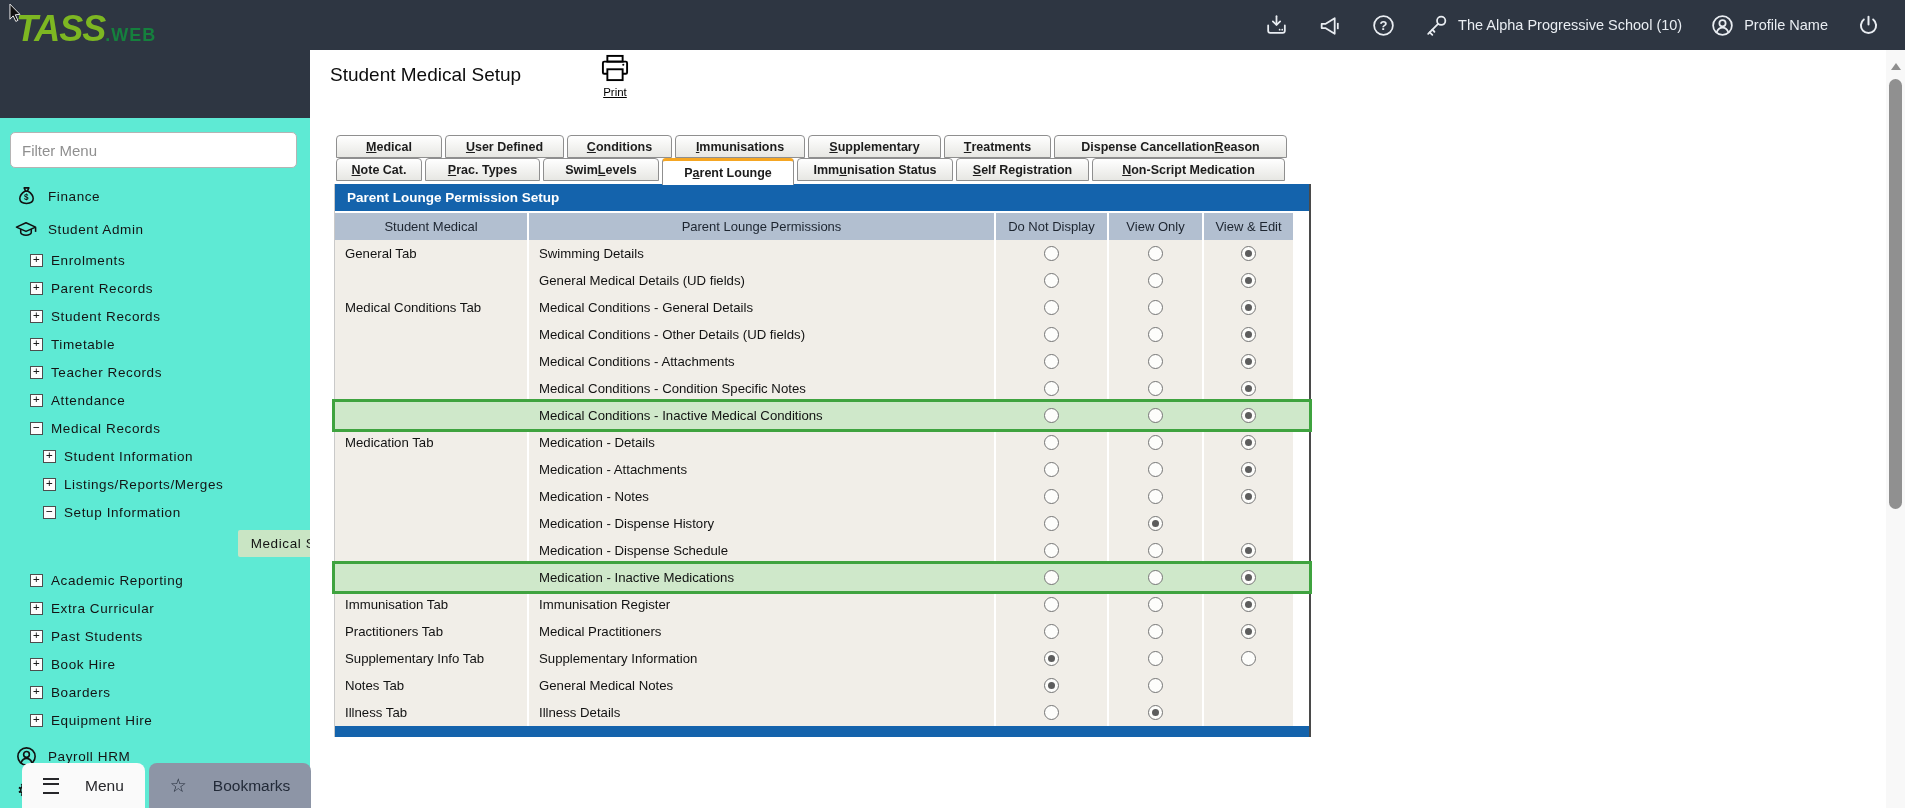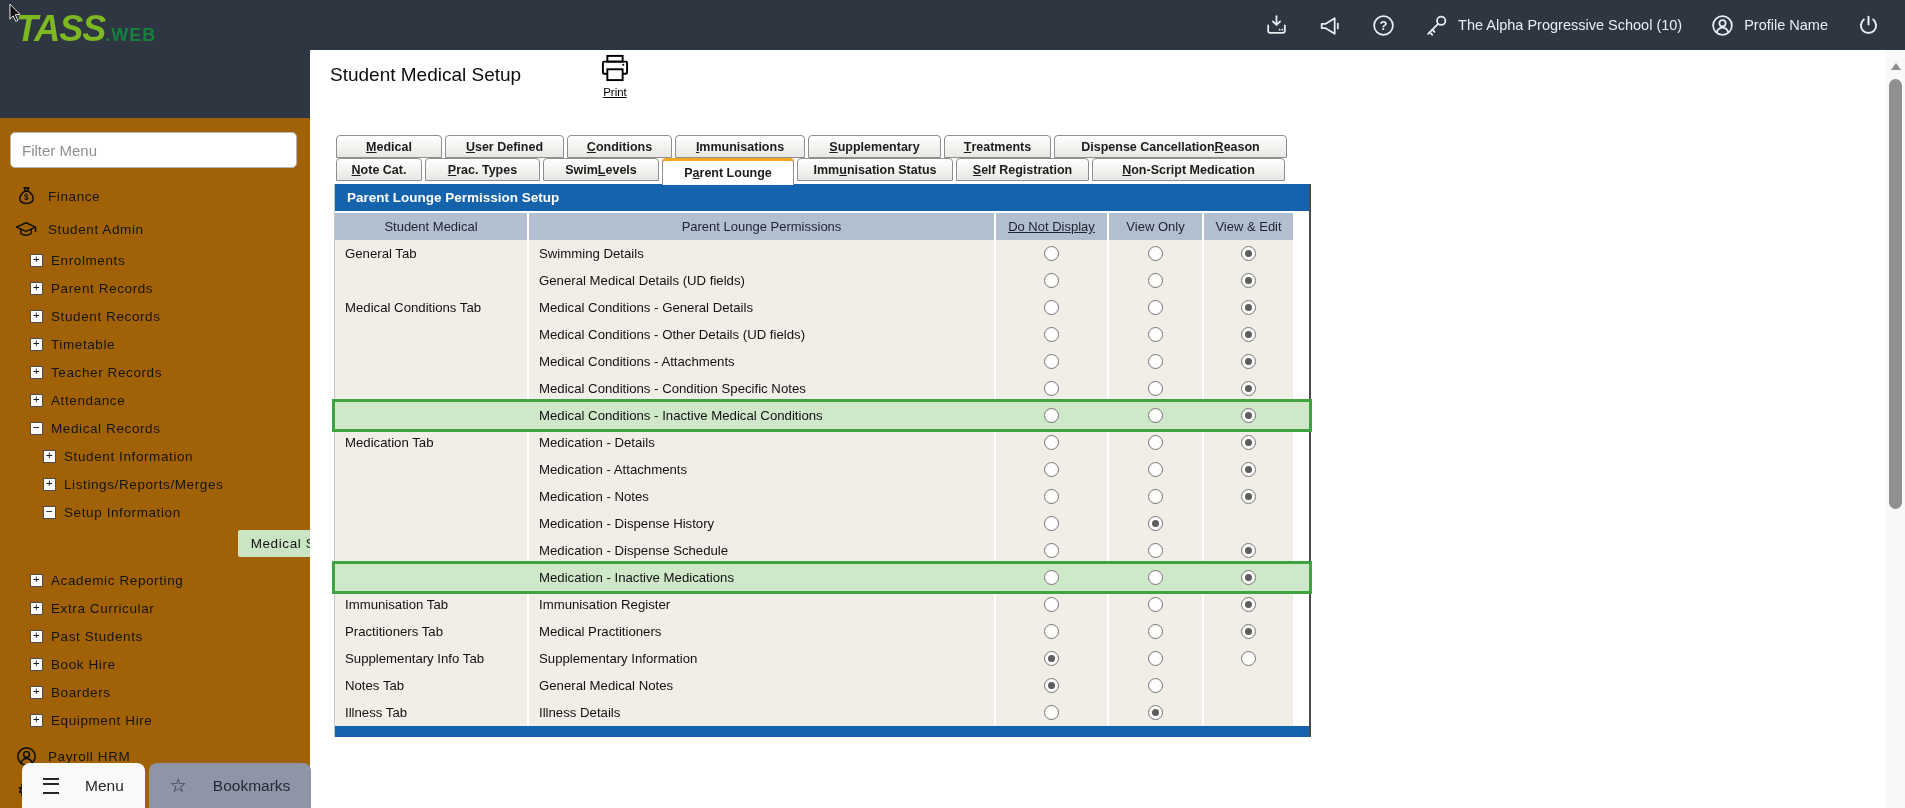--- a/index.html
+++ b/index.html
@@ -21,21 +21,21 @@
   .menu-tabs{position:absolute;left:22px;bottom:0;display:flex;gap:4px;z-index:4;}
   .mtab{height:45px;display:flex;align-items:center;gap:26px;padding:0 21px;
         border-radius:8px 8px 0 0;font-size:15.5px;cursor:pointer;}
   .mtab.active{background:#fafafa;color:#26262a;}
   .mtab.inactive{background:#8d95a6;color:#222a38;}
   .burger{width:16px;height:12px;border-top:2px solid currentColor;border-bottom:2px solid currentColor;position:relative;}
   .burger::after{content:'';position:absolute;left:0;top:3px;width:16px;height:2px;background:currentColor;}
   .star{font-size:19px;line-height:1;}
 
   
-  .sidebar{position:absolute;left:0;top:118px;width:357px;height:690px;background:#a16207;}
+  .sidebar{position:absolute;left:0;top:118px;width:357px;height:690px;background:#5eead4;}
   .filter{position:absolute;left:10px;top:14px;width:287px;height:36px;box-sizing:border-box;
           border:1px solid #b4b4b4;border-radius:5px;padding:0 11px;font-size:15px;color:#333;background:#fff;outline:none;}
   .filter::placeholder{color:#8f8f8f;}
   .nav{position:absolute;top:62px;left:0;right:0;}
   .nav-item{display:flex;align-items:center;height:28px;font-size:13.5px;letter-spacing:0.6px;
             color:#141414;cursor:pointer;white-space:nowrap;}
   .nav-item.l1{height:33px;}
   .icon-slot{width:26px;margin-left:13px;margin-right:9px;display:flex;justify-content:center;align-items:center;}
   .nav-item.l2{padding-left:30px;}
   .nav-item.l3{padding-left:43px;}
@@ -61,21 +61,21 @@
   .tab.active{background:#fff;border-top:3px solid #f5a623;height:27px;border-bottom:none;z-index:3;}
 
   .ptable{position:absolute;left:24px;top:134px;width:974px;border-right:2px solid #4a4a4a;border-left:1px solid #c9c9c9;}
   .sect-head{height:27px;background:#1463ac;color:#fff;font-weight:bold;font-size:13.5px;
              line-height:27px;padding-left:12px;margin-bottom:2px;}
   .hrow,.trow{display:flex;margin-bottom:0;background:#fff;}
   .hcell{background:#b2bfd0;color:#1d2530;display:flex;align-items:center;justify-content:center;
          font-size:13px;height:27px;margin-right:2px;}
   .tcell{background:#f1eee8;height:27px;display:flex;align-items:center;font-size:13.2px;
          color:#121212;margin-right:2px;}
-  .c1{width:192px;} .c2{width:465px;} .c3{width:111px;text-decoration:underline;} .c4{width:93px;} .c5{width:89px;margin-right:0;}
+  .c1{width:192px;} .c2{width:465px;} .c3{width:111px;} .c4{width:93px;} .c5{width:89px;margin-right:0;}
   .hcell.c5{margin-right:0;}
   .tcell.txt{padding-left:10px;box-sizing:border-box;}
   .tcell.ctr{justify-content:center;}
   .trow.hl{background:#cfe8ca;box-shadow:0 0 0 3px #3fa33f;position:relative;z-index:1;}
   .trow.hl .tcell{background:transparent;}
   .radio{width:15px;height:15px;border-radius:50%;border:1px solid #757575;background:#fdfdfb;
          box-sizing:border-box;position:relative;cursor:pointer;flex:none;}
   .radio.sel::after{content:'';position:absolute;left:3px;top:3px;width:7px;height:7px;border-radius:50%;background:#5d5d5d;}
   .bottom-bar{height:11px;background:#1463ac;}
 

